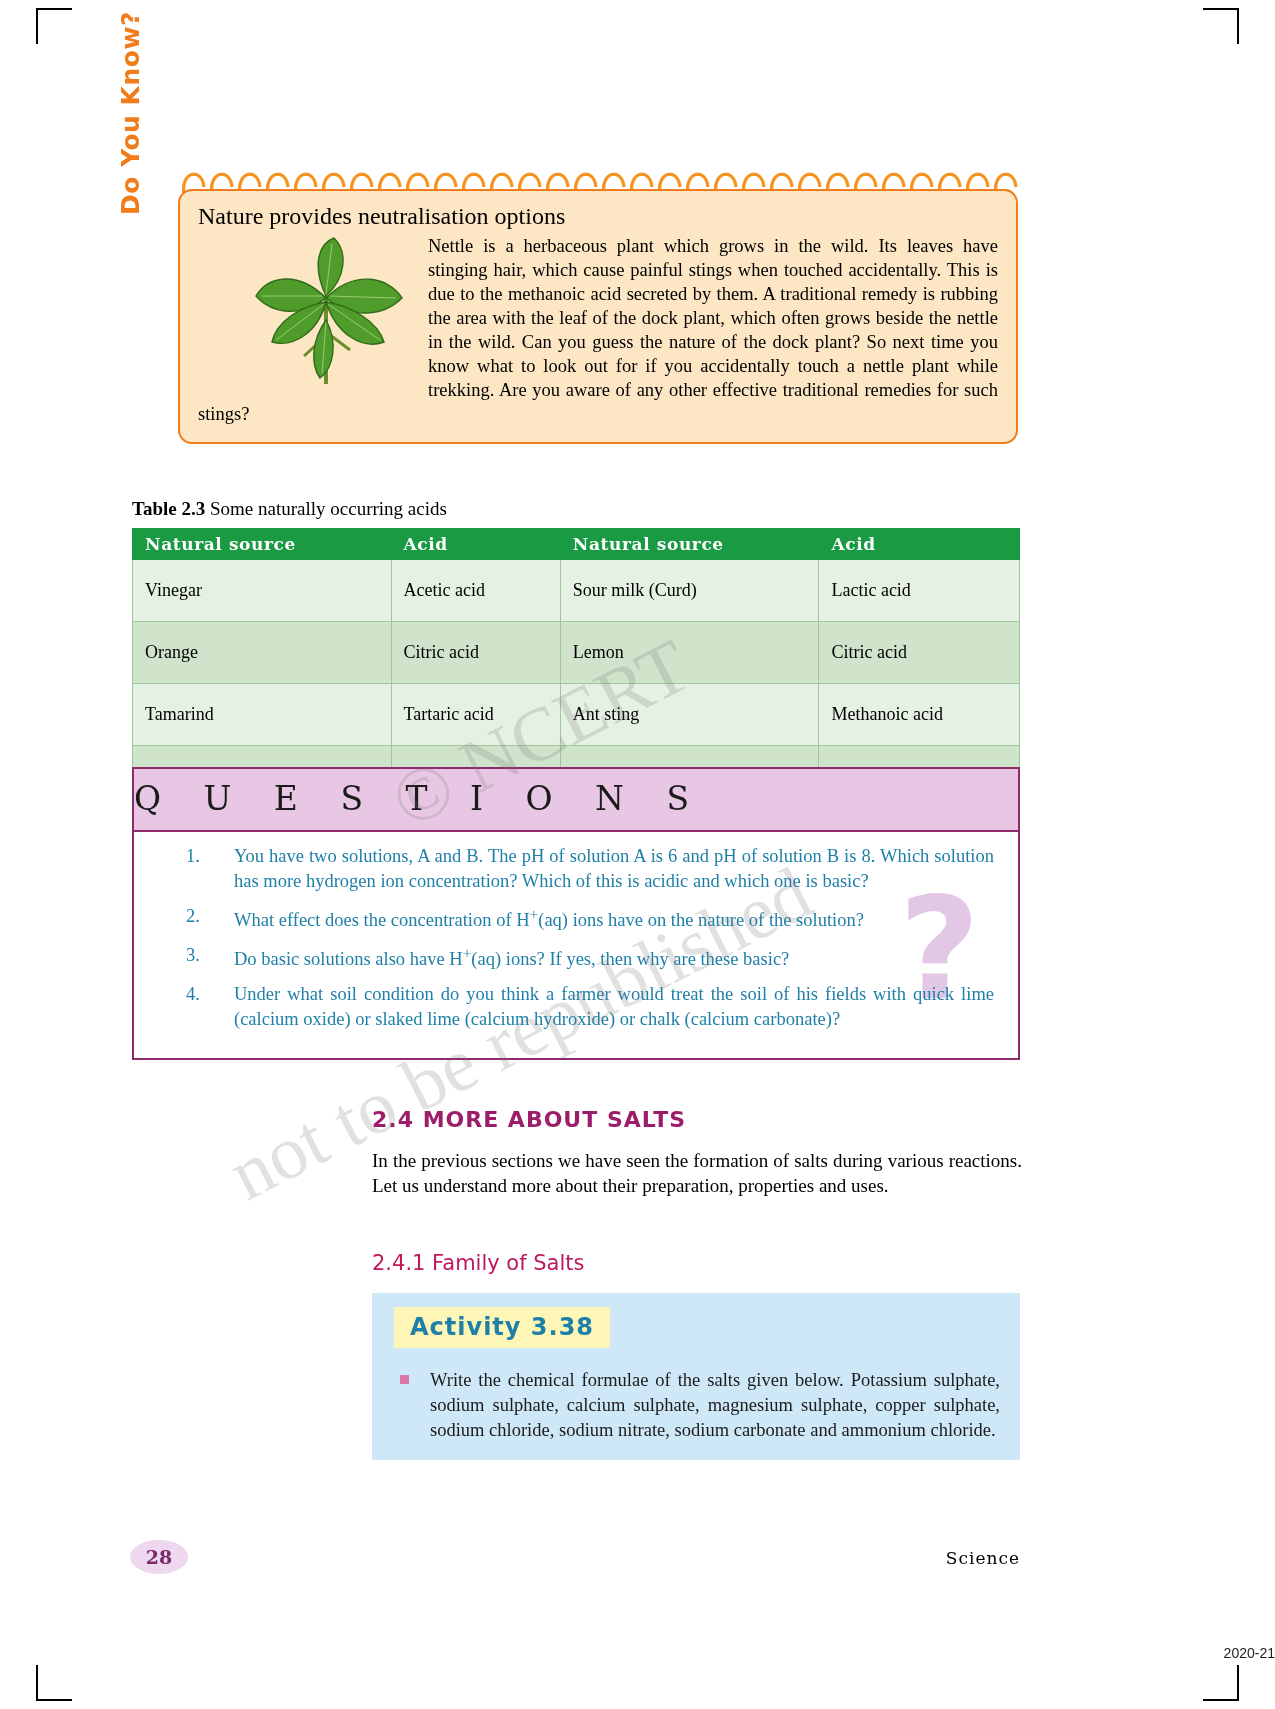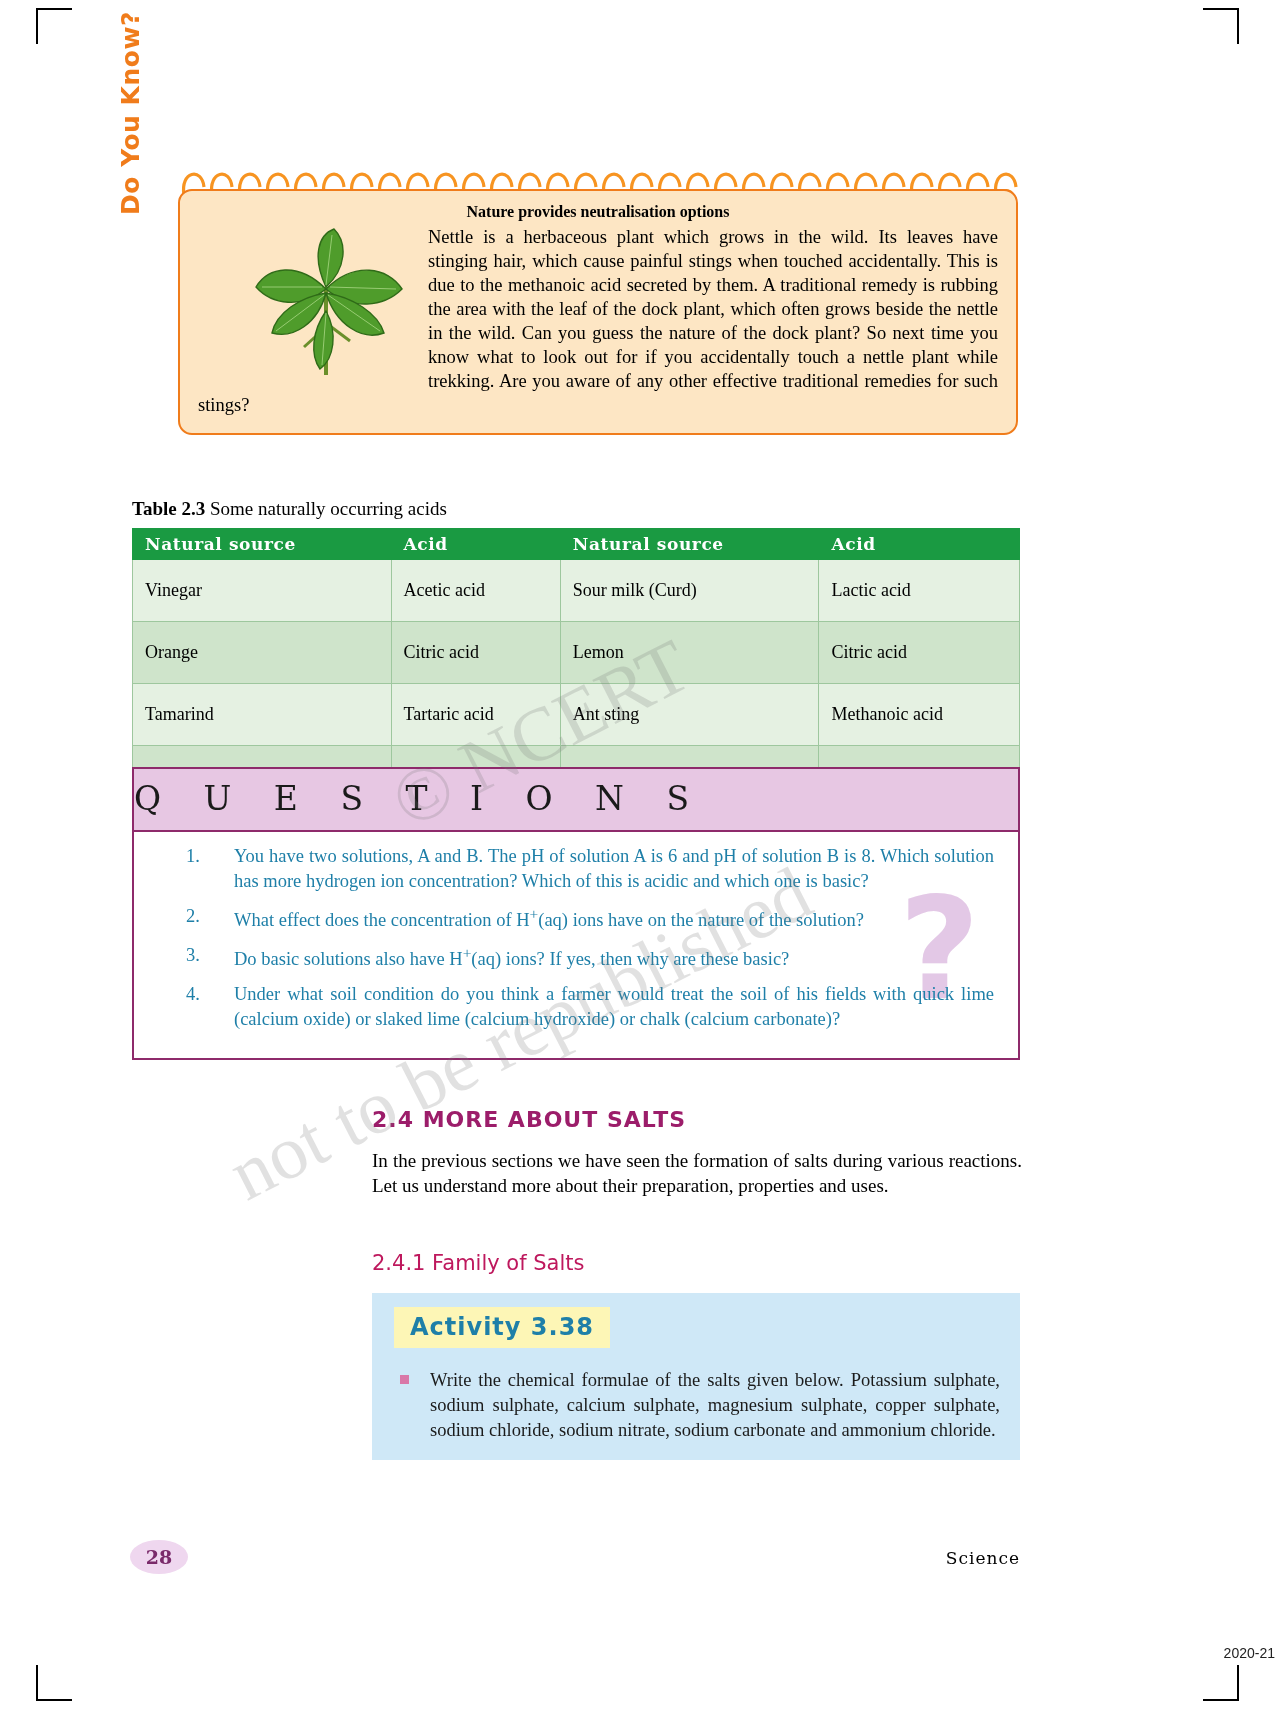--- a/index.html
+++ b/index.html
@@ -68,23 +68,22 @@
     left: 46px;
     top: 24px;
     width: 840px;
     box-sizing: border-box;
     border: 2px solid #f07c1b;
     border-radius: 14px;
     background: #fde6c4;
     padding: 12px 18px 16px 18px;
   }
   .dyk-title {
-    text-align: center;
-    font-weight: bold;
-    font-size: 16px;
+    font-weight: normal;
+    font-size: 24px;
     margin-bottom: 4px;
   }
   .dyk-text {
     font-size: 18.5px;
     line-height: 1.30;
     text-align: justify;
   }
   .leaf-float {
     float: left;
     width: 180px;

